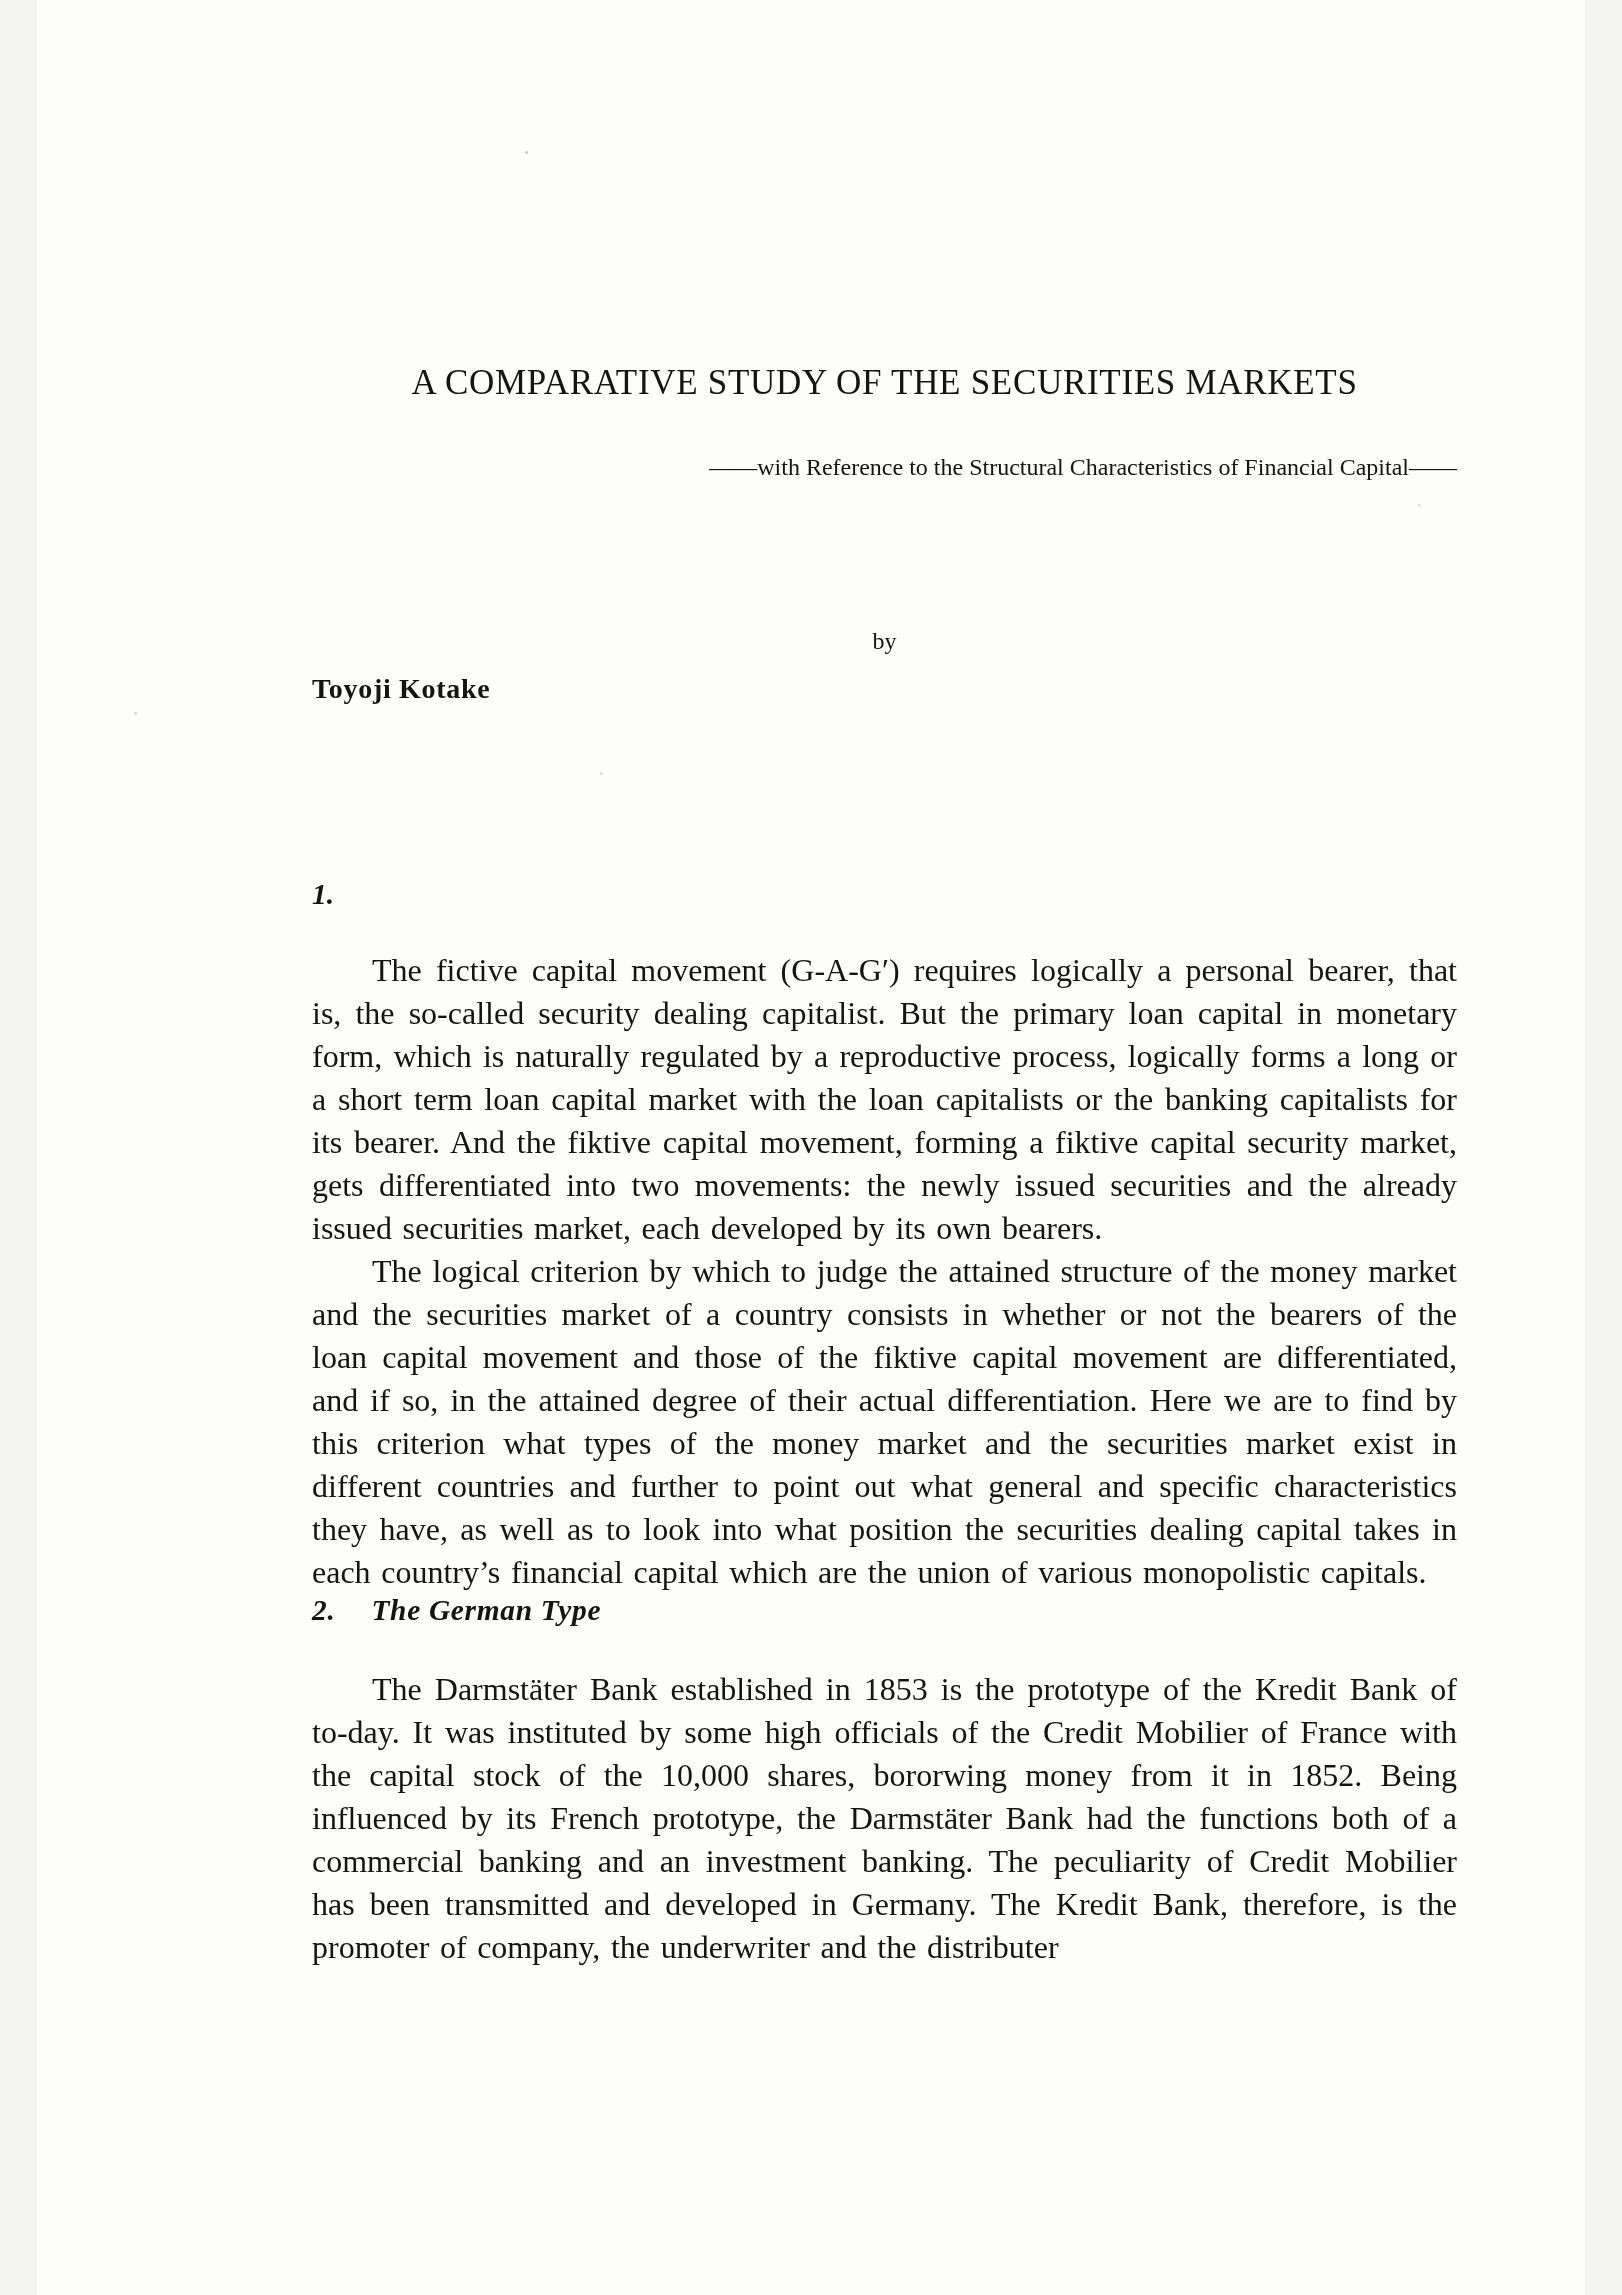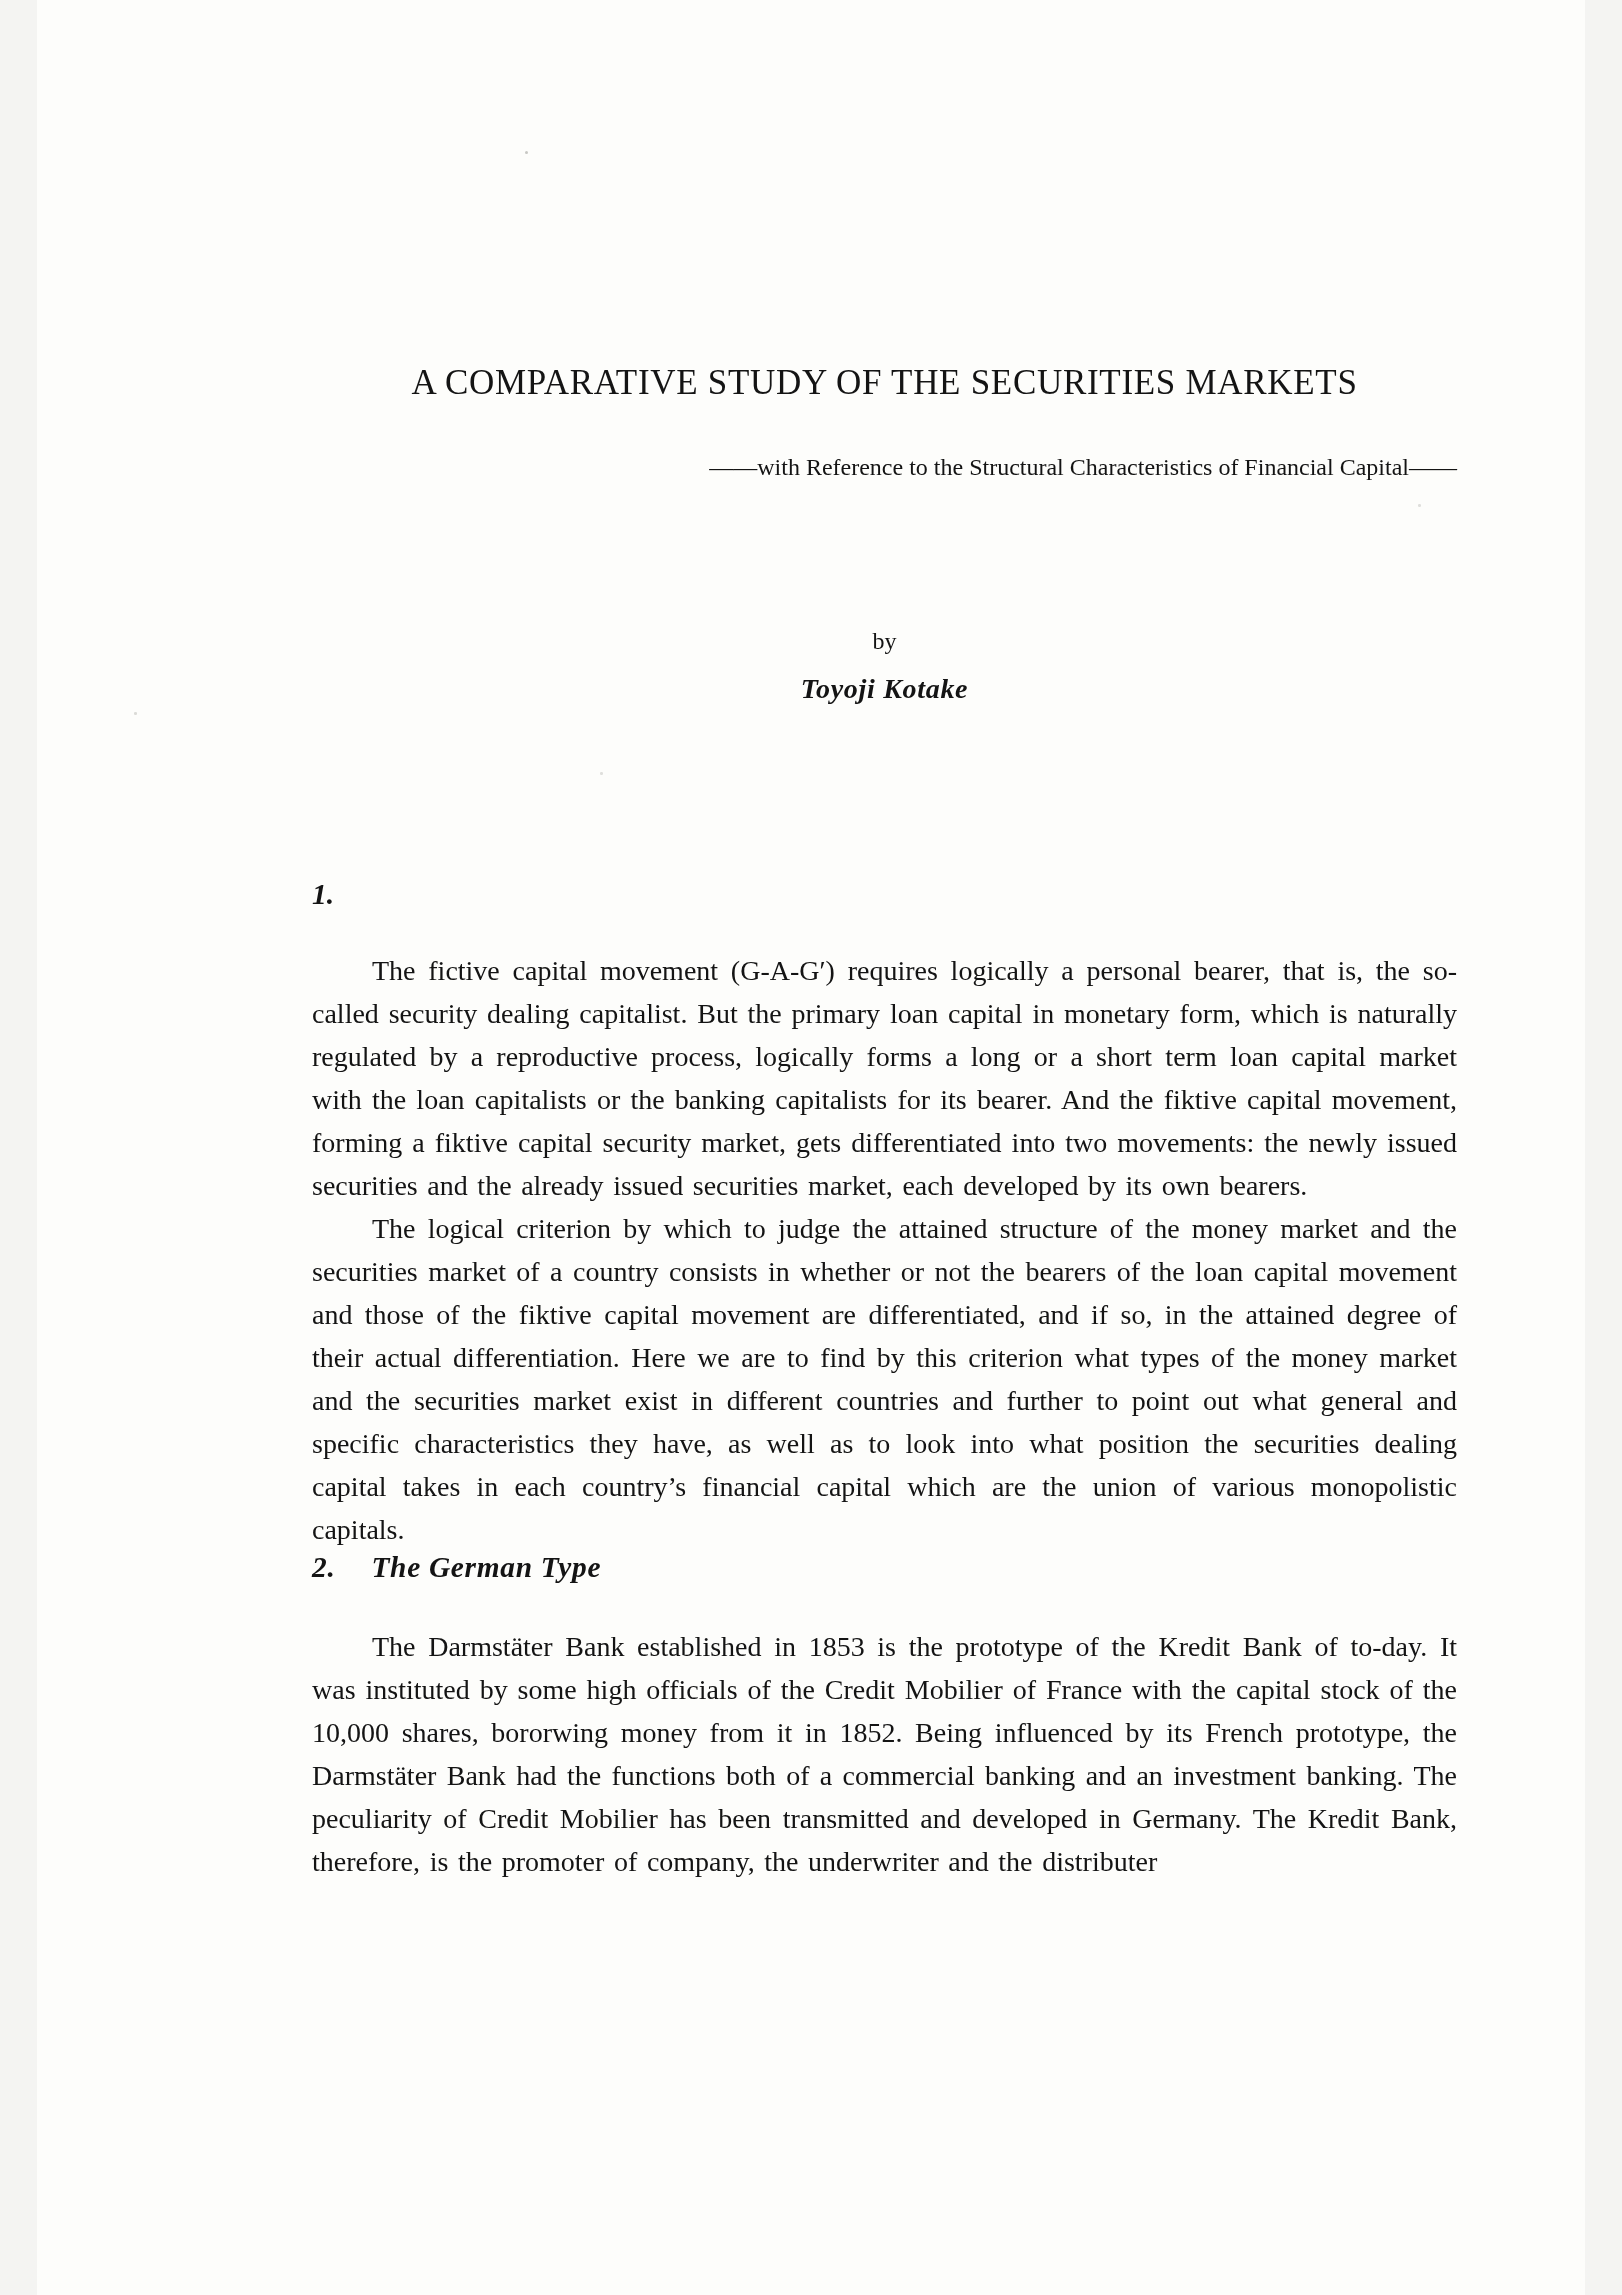--- a/index.html
+++ b/index.html
@@ -37,42 +37,41 @@
     text-align: right;
     margin: 0 0 147px 0;
   }
   .byline {
     font-size: 24px;
     text-align: center;
     margin: 0 0 18.3px 0;
   }
   .author {
     font-size: 28px;
-    font-style: italic;
     font-weight: bold;
-    text-align: center;
+    text-align: left;
     letter-spacing: 0.7px;
     margin: 0 0 173px 0;
   }
   .section-heading {
     font-size: 29.4px;
     font-weight: bold;
     font-style: italic;
     margin: 0 0 38px 0;
   }
   .section-heading .sec-num {
     display: inline-block;
     margin-right: 36px;
   }
   .section-heading.with-title {
     margin-bottom: 41px;
     letter-spacing: 0.7px;
   }
   .body-par {
-    font-size: 28px;
+    font-size: 32px;
     line-height: 43px;
     text-align: justify;
     text-indent: 60px;
     margin: 0;
     word-spacing: 2.6px;
   }
   
   .scan-dot {
     position: absolute;
     border-radius: 50%;

